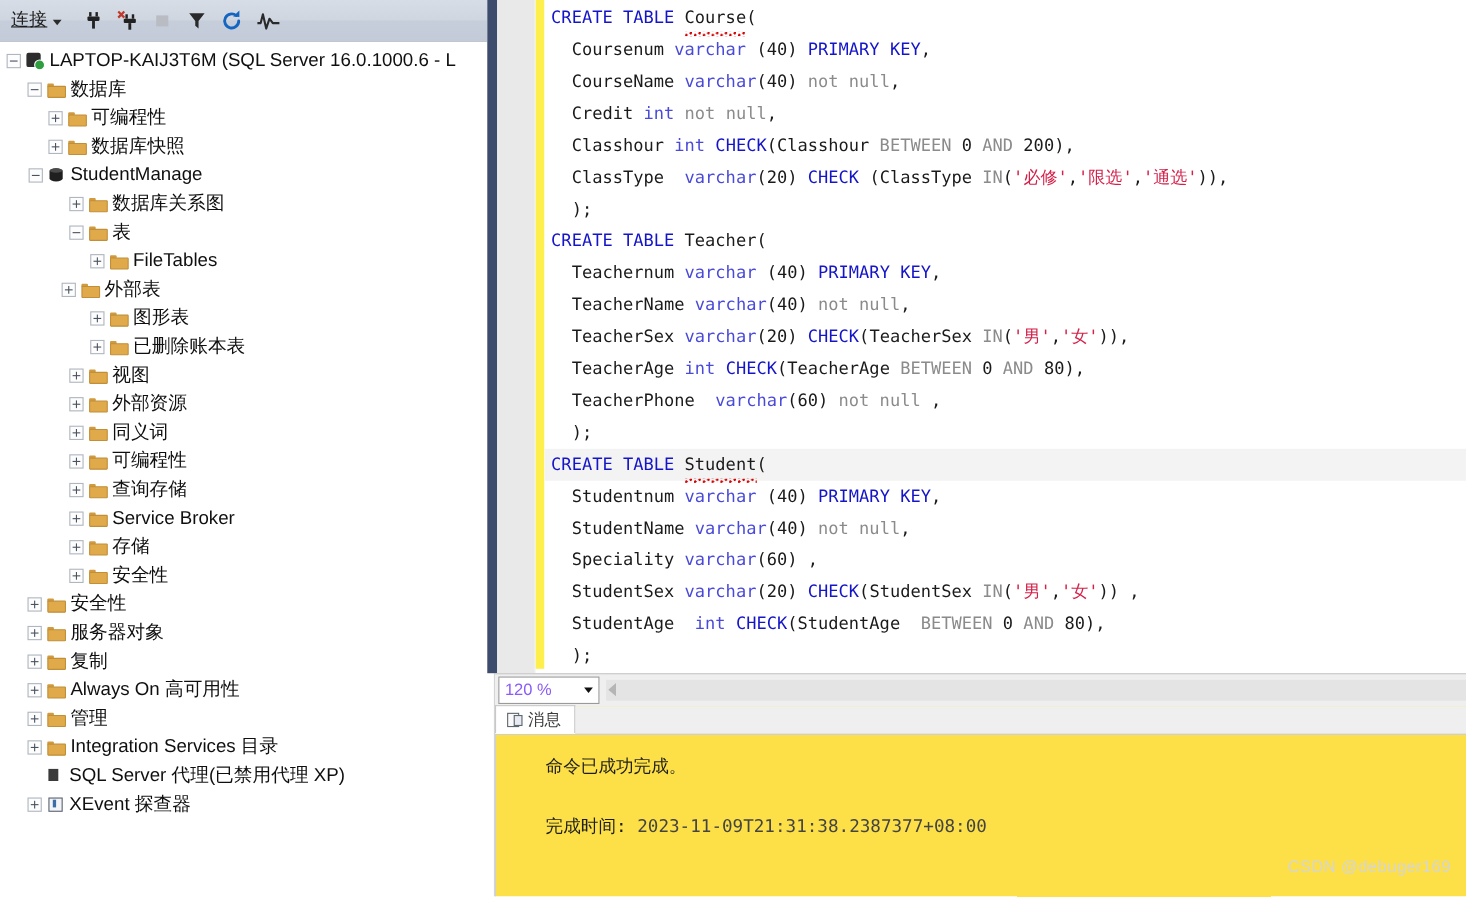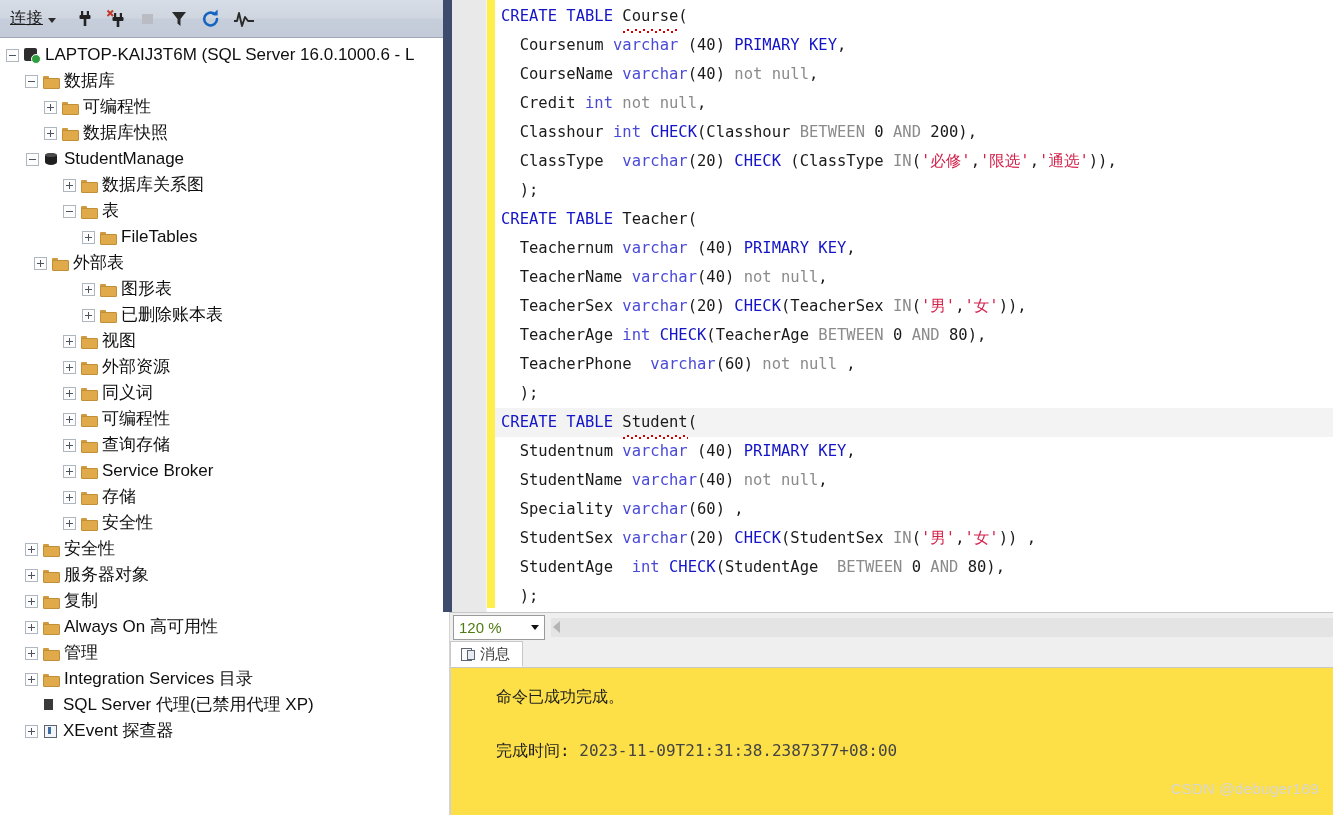--- a/index.html
+++ b/index.html
@@ -132,21 +132,21 @@
 
   
   #zoombar {
     position:absolute; left:450px; top:612px; width:883px; height:30px;
     background:#efefef; border-top:1px solid #c6c6c6;
     display:flex; align-items:center;
   }
   #zoomsel {
     width:92px; height:25px; margin-left:3px; background:#fff;
     border:1px solid #9a9a9a; display:flex; align-items:center;
-    justify-content:space-between; padding:0 5px; font-size:15px; color:#4d7c0f;
+    justify-content:space-between; padding:0 5px; font-size:15px; color:#8b5cf6;
   }
   #zoomsel .caret-dn { border-top-color:#111; margin:0; }
   #zb-rest { flex:1; height:19px; margin-left:6px; background:#e4e4e4; position:relative; }
   #zb-rest .lft {
     position:absolute; left:2px; top:3px; width:0;height:0;
     border-top:6px solid transparent;border-bottom:6px solid transparent;border-right:7px solid #b5b5b5;
   }
 
   
   #results {
@@ -288,21 +288,21 @@
           </span>
           <span class="lbl">表</span>
         </div>
         <div class="node" style="padding-left: 82px;">
           <span class="twisty plus"></span>
           <span class="ico">
             <span class="folder"></span>
           </span>
           <span class="lbl">FileTables</span>
         </div>
-        <div class="node" style="padding-left: 34px;">
+        <div class="node" style="padding-left: 56px;">
           <span class="twisty plus"></span>
           <span class="ico">
             <span class="folder"></span>
           </span>
           <span class="lbl">外部表</span>
         </div>
         <div class="node" style="padding-left: 82px;">
           <span class="twisty plus"></span>
           <span class="ico">
             <span class="folder"></span>

